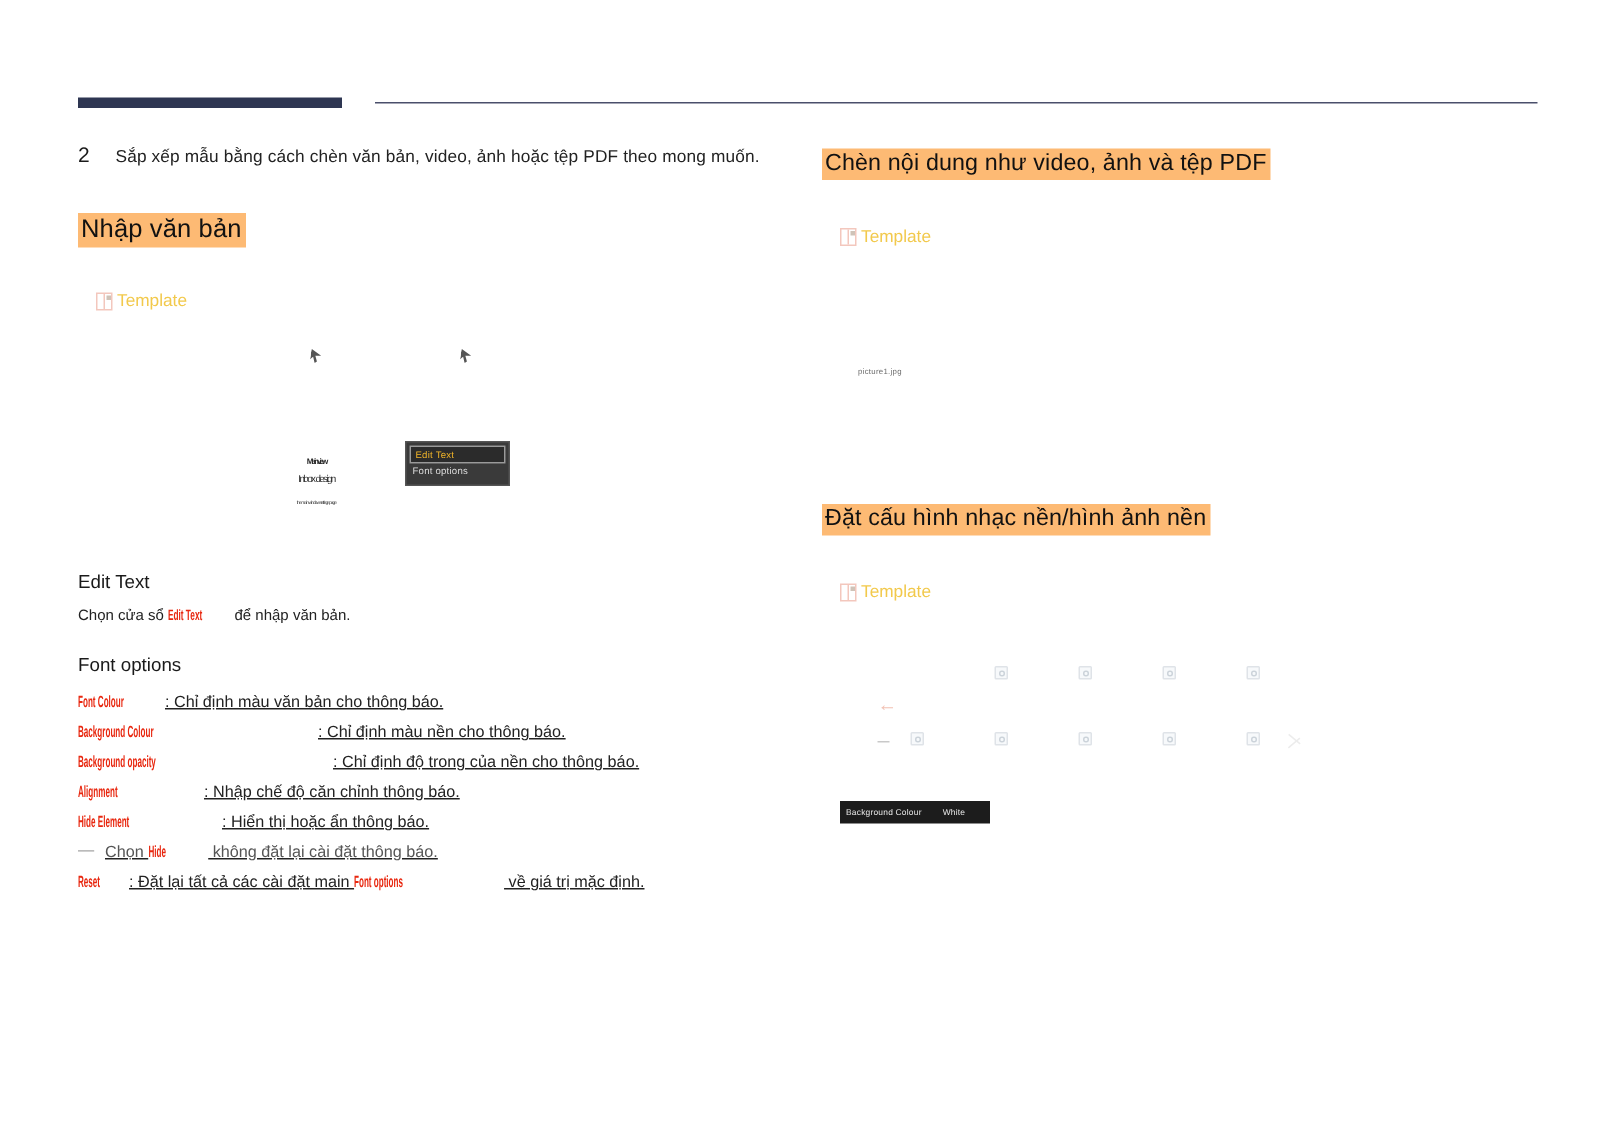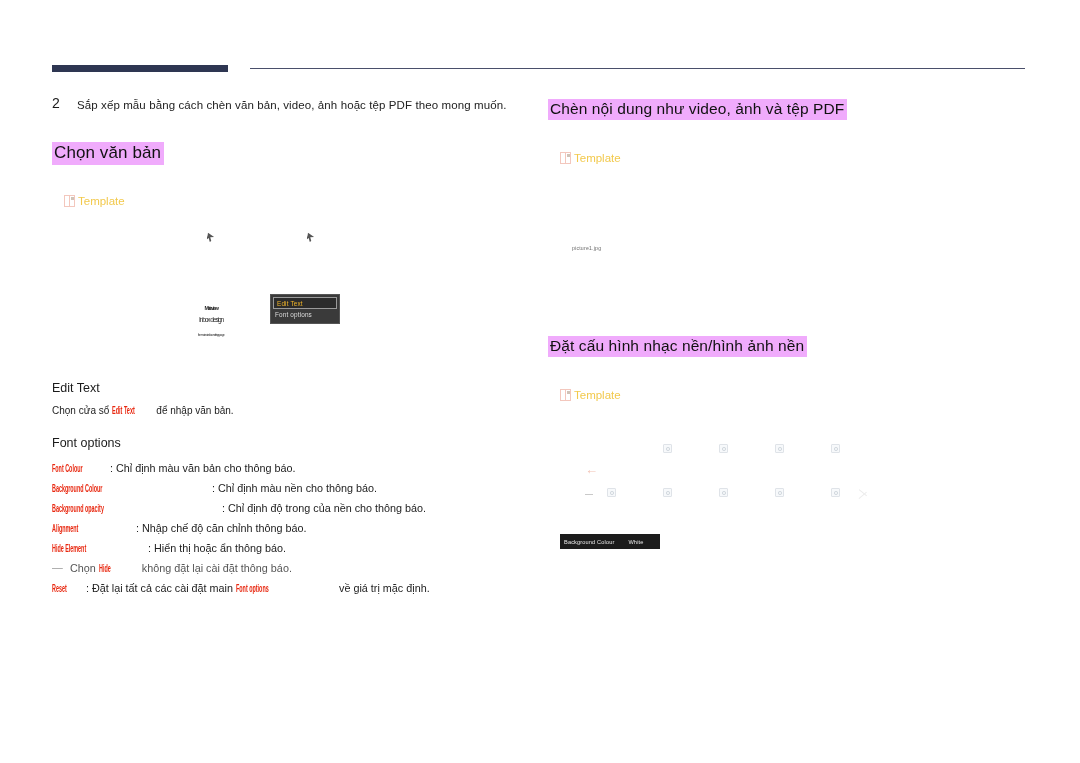--- a/index.html
+++ b/index.html
@@ -28,21 +28,21 @@
     position:absolute;left:52px;top:95px;
     font-size:14px;color:#1a1a1a;font-weight:400;
   }
   .step-text{
     position:absolute;left:77px;top:99px;
     font-size:11.5px;color:#222;letter-spacing:.1px;white-space:nowrap;
   }
 
   .hl-h2{
     position:absolute;
-    background:#f0abfc;
+    background:#fdba74;
     font-size:17px;color:#111;
     padding:1px 3px 2px 2px;
     white-space:nowrap;
     letter-spacing:.1px;
   }
   #h-nhap{left:52px;top:142px;}
   #h-chen{left:548px;top:99px;font-size:15.5px;}
   #h-dat {left:548px;top:336px;font-size:15.5px;text-align:center;}
 
   
@@ -110,21 +110,21 @@
 
   .para{
     position:absolute;font-size:10px;color:#222;white-space:nowrap;
   }
   #p-chon{left:52px;top:405px;}
   .red-sq{color:#e8270f;font-weight:700;display:inline-block;
           transform:scaleX(.55);transform-origin:left center;}
 
   ul.bullets{
     position:absolute;left:52px;top:458px;margin:0;padding:0;list-style:none;
-    font-size:10.8px;color:#222;
+    font-size:10.8px;color:#222;text-decoration:underline;
   }
   ul.bullets li{
     height:20px;line-height:20px;white-space:nowrap;
   }
   ul.bullets li.sub{color:#555;padding-left:18px;position:relative;}
   ul.bullets li.sub .dash{
     position:absolute;left:0;top:-1px;color:#999;
   }
   .lbl{
     display:inline-block;color:#e8270f;font-weight:700;
@@ -184,21 +184,21 @@
 <body>
 
 <div class="page">
 
   <div class="rule-thick"></div>
   <div class="rule-thin"></div>
 
   <div class="step-num">2</div>
   <div class="step-text">Sắp xếp mẫu bằng cách chèn văn bản, video, ảnh hoặc tệp PDF theo mong muốn.</div>
 
-  <div class="hl-h2" id="h-nhap">Chọn văn bản</div>
+  <div class="hl-h2" id="h-nhap">Nhập văn bản</div>
 
   <div class="tpl" id="tpl-1">
     <span class="ic"></span>
     <span>Template</span>
   </div>
 
   <div class="shot-left">
     <div class="cursor" id="cur-a"></div>
     <div class="cursor" id="cur-b"></div>
 

